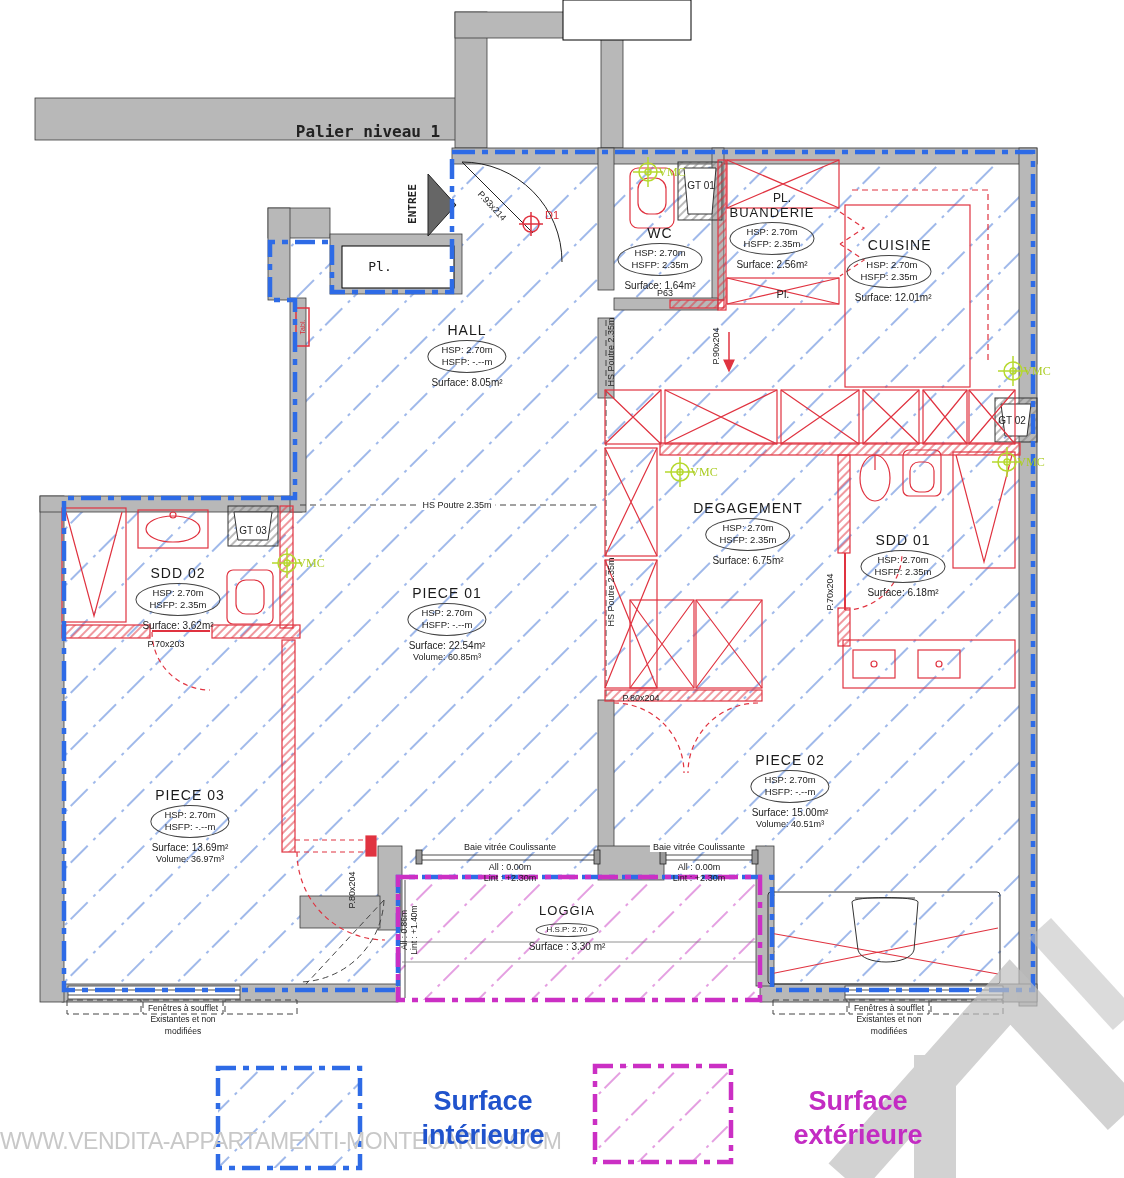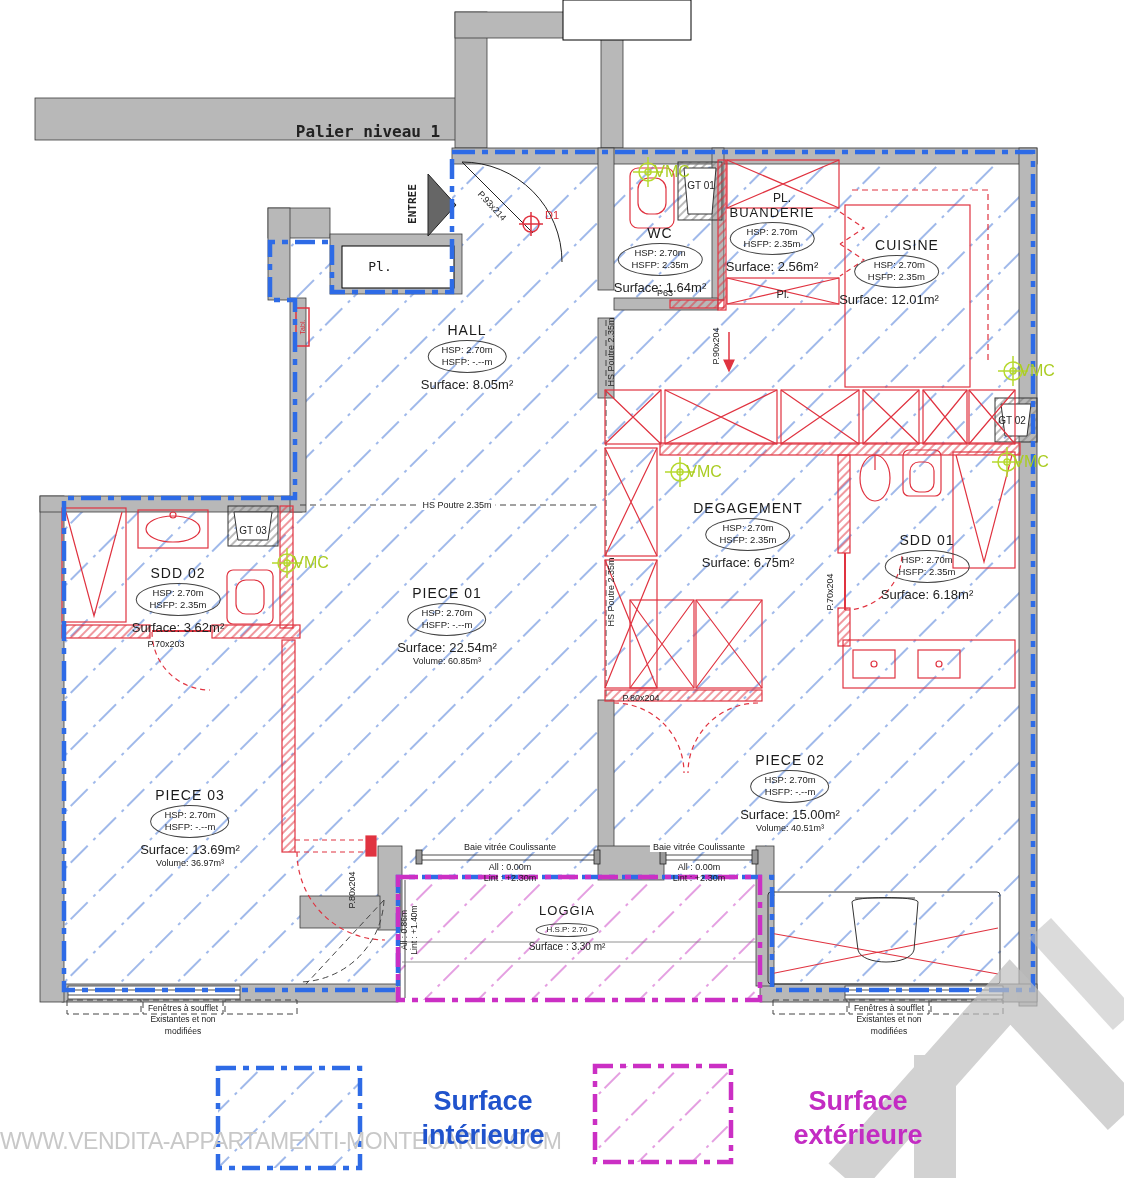--- a/index.html
+++ b/index.html
@@ -6,26 +6,26 @@
   #stage{position:relative;width:1124px;height:1178px;background:#fff;overflow:hidden;
          font-family:"Liberation Sans",sans-serif;color:#222;}
   svg{position:absolute;left:0;top:0;z-index:1;}
   .lbl{position:absolute;z-index:3;white-space:nowrap;transform:translate(-50%,-50%);}
   .vlabel{position:absolute;z-index:3;white-space:nowrap;transform:translate(-50%,-50%) rotate(-90deg);}
   .mono{font-family:"DejaVu Sans Mono",monospace;}
   .room{position:absolute;z-index:3;transform:translateX(-50%);text-align:center;}
   .room-name{font-size:14px;letter-spacing:1px;color:#1a1a1a;}
   .room-oval{display:inline-block;border:1px solid #444;border-radius:50%;
              padding:3px 13px;font-size:9.5px;line-height:1.3;margin-top:2px;background:transparent;}
-  .room-surf{font-size:13px;margin-top:4px;}
+  .room-surf{font-size:10px;margin-top:4px;}
   .room-vol{font-size:9px;margin-top:1px;}
   .sm{font-size:9px;}
   .note{position:absolute;z-index:3;text-align:center;font-size:8.5px;line-height:1.35;transform:translateX(-50%);}
   .red{color:#d92b36;}
-  .vmc{color:#aacc22;font-size:16px;}
+  .vmc{color:#aacc22;font-size:12px;font-family:Liberation Serif, serif;}
   .legend-label{position:absolute;z-index:4;text-align:center;font-size:27px;font-weight:600;transform:translateX(-50%);line-height:1.25;}
   #watermark{position:absolute;z-index:2;left:0;top:1128px;width:1124px;overflow:hidden;
              font-size:23px;letter-spacing:-0.5px;color:#c8c8c8;white-space:nowrap;}
 </style>
 </head>
 <body>
 
 <div id="stage">
 
 <svg width="1124" height="1178" viewBox="0 0 1124 1178">
@@ -298,21 +298,21 @@
   <div class="room-name">PIECE 01</div>
   <div class="room-oval"><div>HSP: 2.70m</div><div>HSFP: -.--m</div></div>
   <div class="room-surf">Surface: 22.54m²</div>
   <div class="room-vol">Volume: 60.85m³</div>
 </div>
 <div class="room" style="left:748px;top:500px;">
   <div class="room-name">DEGAGEMENT</div>
   <div class="room-oval"><div>HSP: 2.70m</div><div>HSFP: 2.35m</div></div>
   <div class="room-surf">Surface: 6.75m²</div>
 </div>
-<div class="room" style="left:927px;top:532px;">
+<div class="room" style="left:903px;top:532px;">
   <div class="room-name">SDD 01</div>
   <div class="room-oval"><div>HSP: 2.70m</div><div>HSFP: 2.35m</div></div>
   <div class="room-surf">Surface: 6.18m²</div>
 </div>
 <div class="room" style="left:190px;top:787px;">
   <div class="room-name">PIECE 03</div>
   <div class="room-oval"><div>HSP: 2.70m</div><div>HSFP: -.--m</div></div>
   <div class="room-surf">Surface: 13.69m²</div>
   <div class="room-vol">Volume: 36.97m³</div>
 </div>

